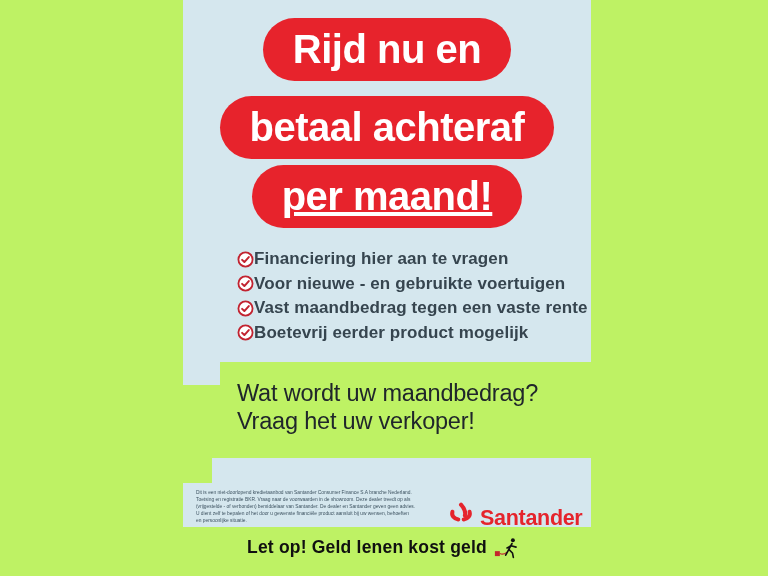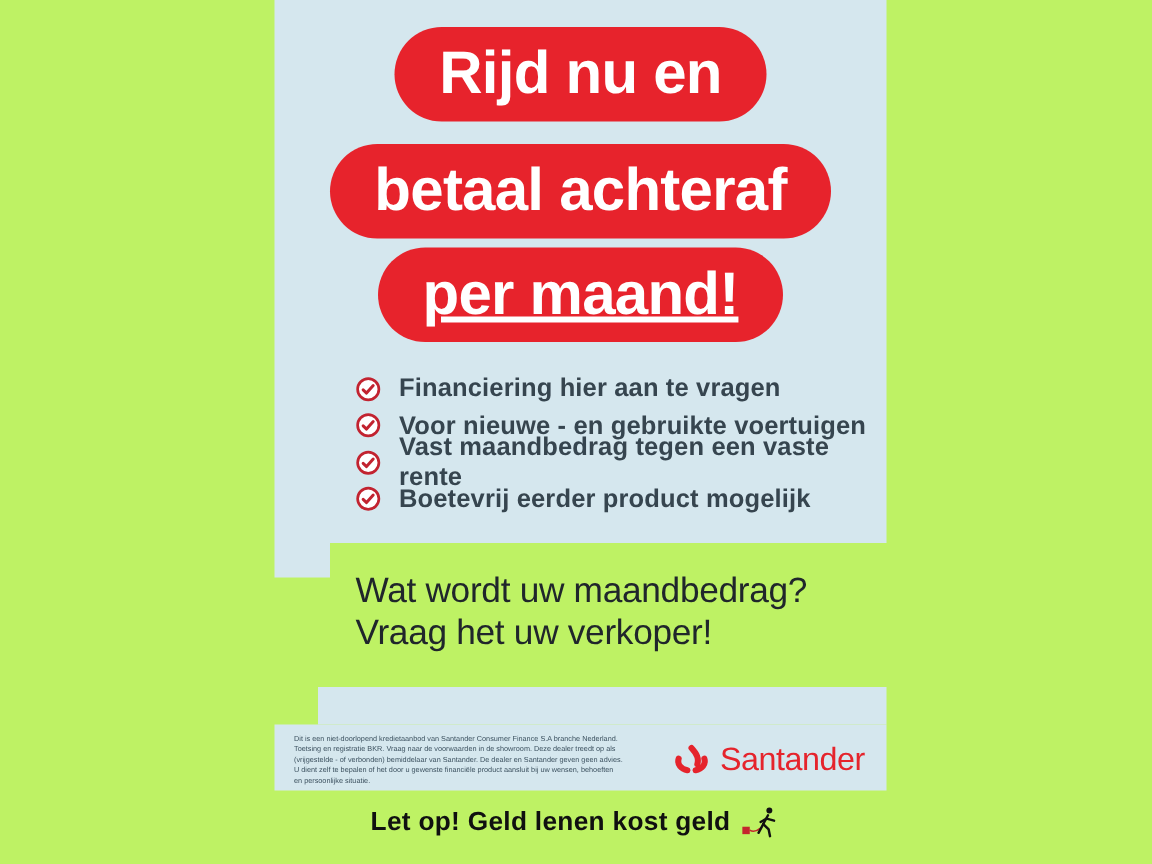--- a/index.html
+++ b/index.html
@@ -21,33 +21,33 @@
     background:#e7232c;color:#ffffff;height:63px;border-radius:33px;
     display:flex;align-items:center;justify-content:center;
     padding:0 30px;font-size:40px;font-weight:bold;letter-spacing:-0.5px;
     white-space:nowrap;
   }
   .pill1{margin-top:18px;}
   .pill2{margin-top:15px;}
   .pill3{margin-top:6px;text-decoration:underline;}
   
   .checklist{align-self:flex-start;margin-left:54px;margin-top:19px;}
-  .check-row{display:flex;align-items:center;height:24.5px;gap:12px;}
+  .check-row{display:flex;align-items:center;height:24.5px;gap:0;}
   .check-row svg{flex:0 0 auto;display:block;}
   .check-label{font-size:17px;font-weight:600;color:#36454f;letter-spacing:0.1px;}
   
   .cta{position:absolute;left:237px;top:380px;color:#20262b;
     font-size:23.5px;font-weight:normal;line-height:27.5px;letter-spacing:-0.2px;}
   
   .disclaimer{position:absolute;left:196px;top:489px;width:250px;height:38px;}
   .disclaimer-inner{width:460px;transform:scale(0.54);transform-origin:0 0;
     font-size:9px;line-height:13px;color:#3d5260;}
   
   .brand{position:absolute;left:447px;top:494px;display:flex;align-items:center;gap:5px;}
-  .brand-name{color:#e5242c;font-size:21.5px;font-weight:normal;letter-spacing:-0.3px;}
+  .brand-name{color:#e5242c;font-size:21.5px;font-weight:bold;letter-spacing:-0.3px;margin-top:12px;}
   
   .warning-row{position:absolute;left:0;top:537px;width:768px;height:30px;
     display:flex;align-items:flex-start;justify-content:center;gap:7px;}
   .warning-text{font-size:17.5px;font-weight:bold;color:#101010;letter-spacing:0.2px;}
 </style>
 </head>
 <body>
 
 <div id="screen">
 

